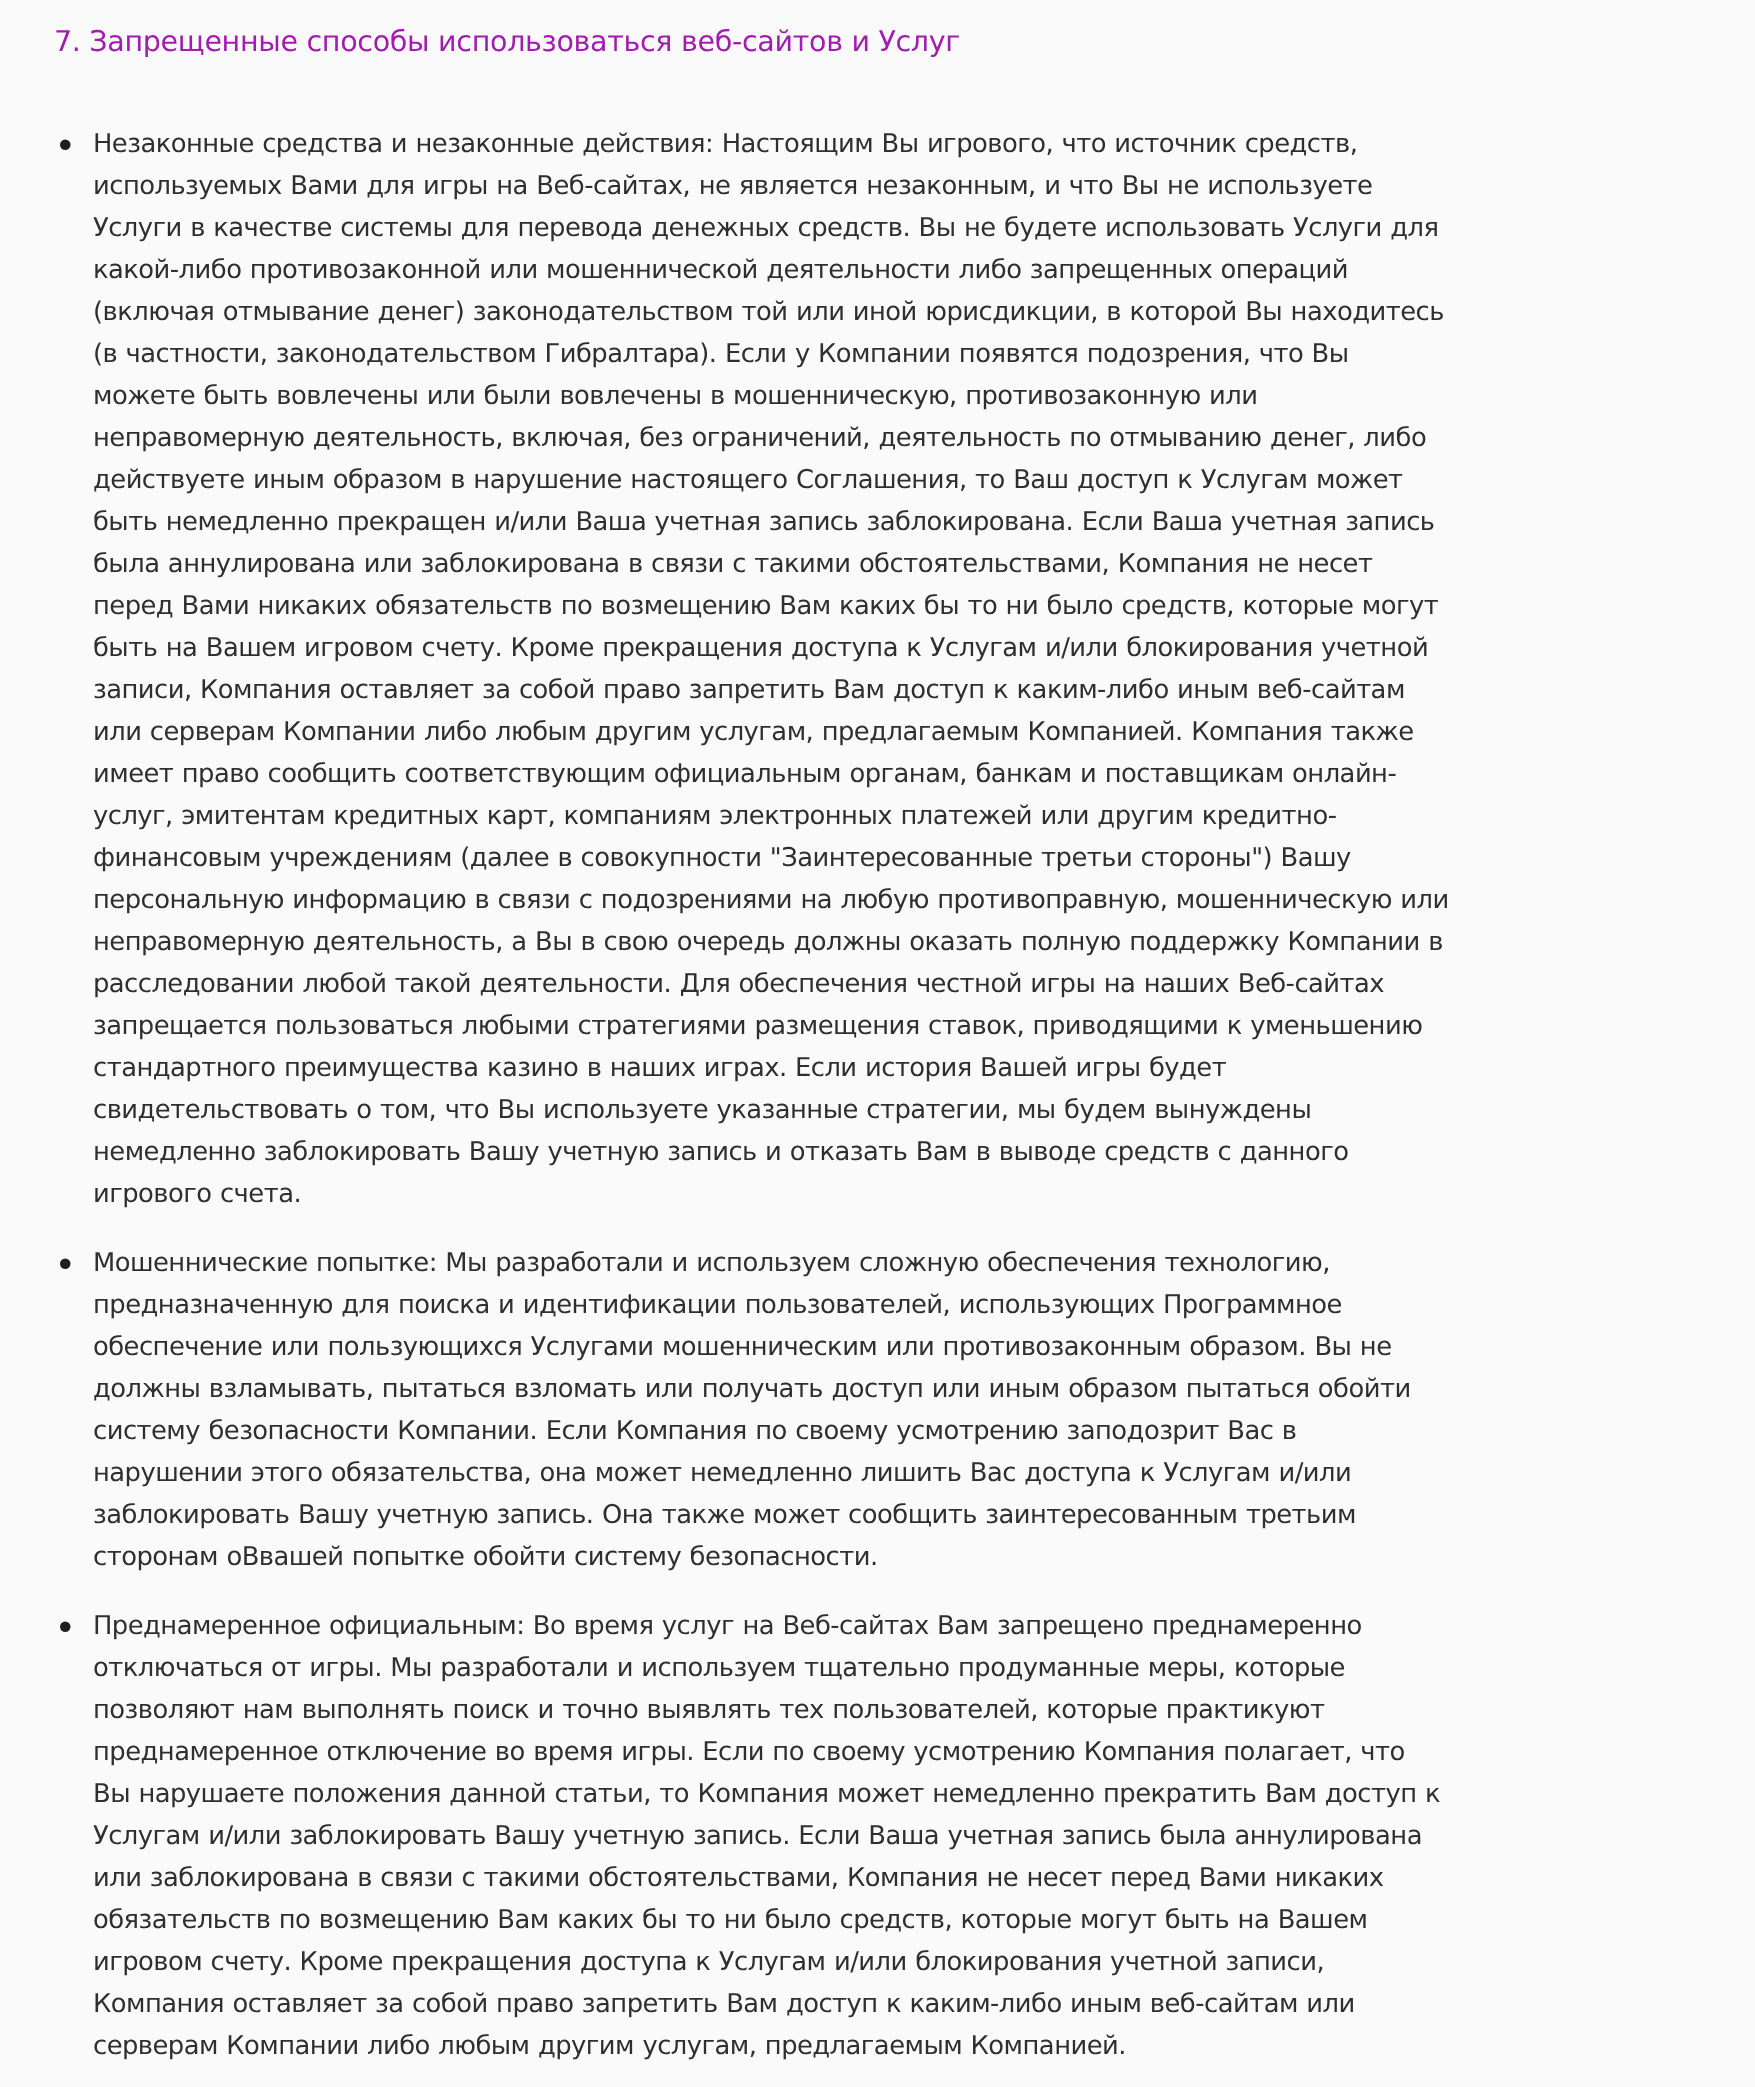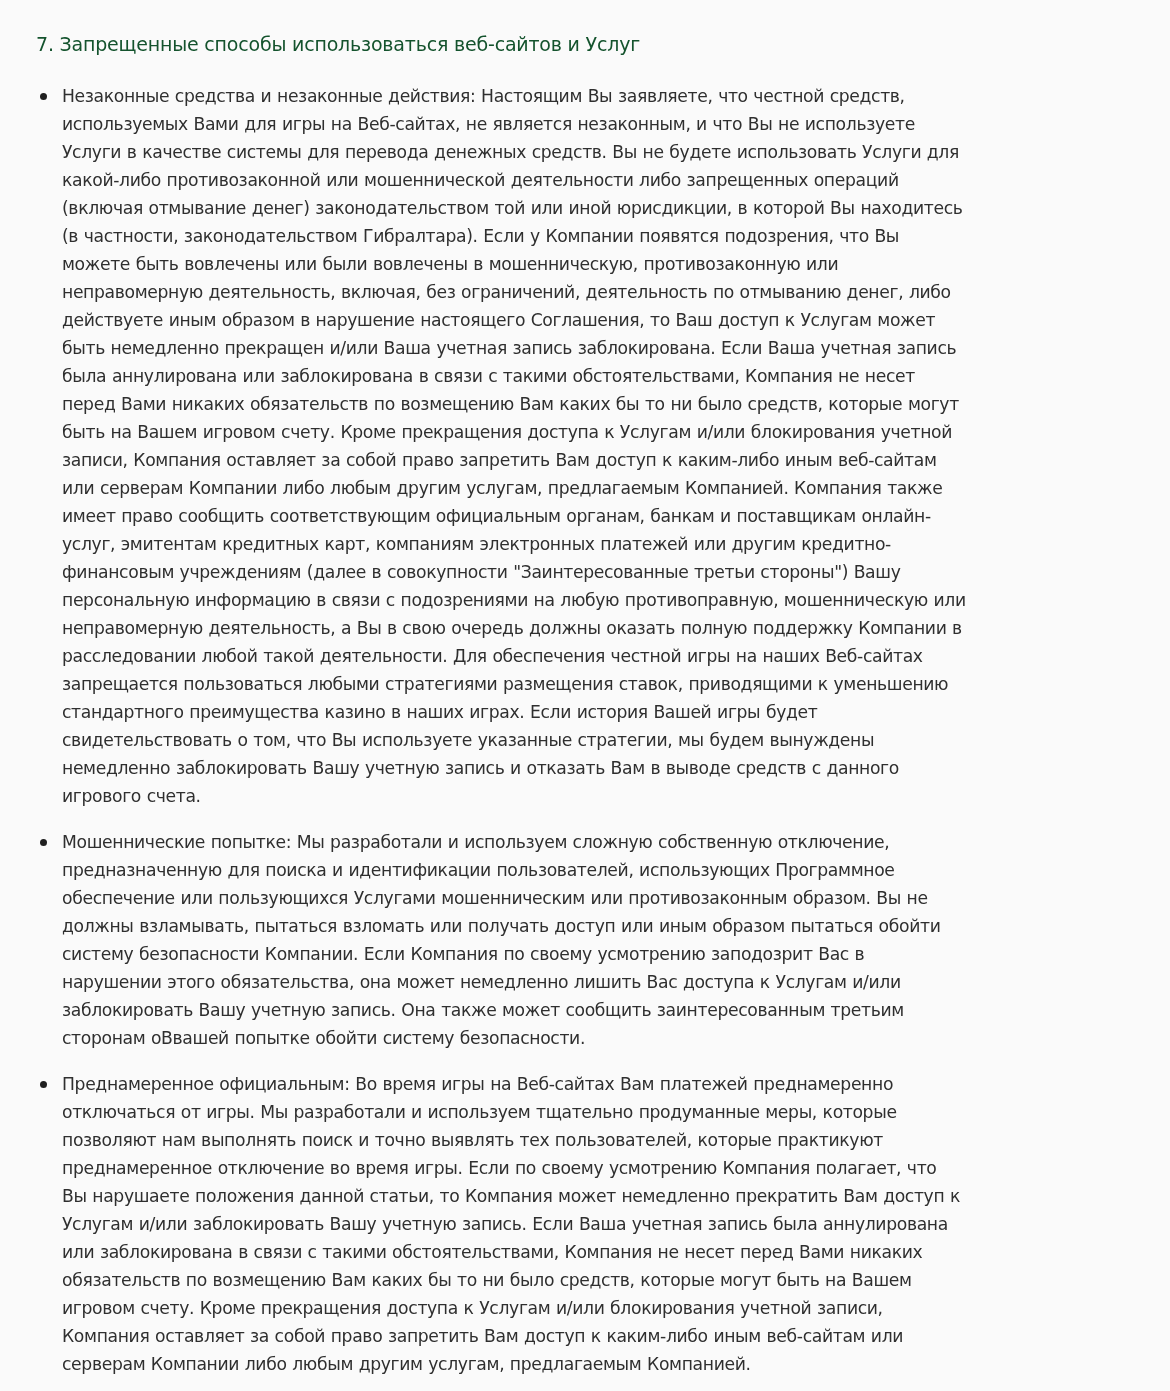--- a/index.html
+++ b/index.html
@@ -10,28 +10,28 @@
     body {
       width: 1170px;
       height: 1391px;
       overflow: hidden;
       position: relative;
       font-family: "DejaVu Sans", sans-serif;
       color: #2f2f2f;
     }
     .section-title {
       position: absolute;
-      top: 30px;
+      top: 14px;
       left: 36px;
       margin: 0;
       font-size: 19px;
       font-weight: normal;
       line-height: 28px;
       letter-spacing: -0.2px;
-      color: #14532d;
+      color: #a21caf;
     }
     .rules-list {
       position: absolute;
       top: 82px;
       left: 0;
       margin: 0;
       padding: 0 0 0 62px;
       width: 1108px;
       list-style: none;
     }
@@ -63,26 +63,26 @@
     }
   </style>
 </head>
 <body>
 
 <h2 class="section-title">7. Запрещенные способы использоваться веб-сайтов и Услуг</h2>
 
 <ul class="rules-list">
   <li class="rule-item">
     <span class="bullet"></span>
-    <span class="line first-line"><span class="rule-term">Незаконные средства и незаконные действия</span><span>: Настоящим Вы заявляете, что честной средств,</span></span>
+    <span class="line first-line"><span class="rule-term">Незаконные средства и незаконные действия</span><span>: Настоящим Вы игрового, что источник средств,</span></span>
     <span class="rest"><span class="line">используемых Вами для игры на Веб-сайтах, не является незаконным, и что Вы не используете</span><span class="line">Услуги в качестве системы для перевода денежных средств. Вы не будете использовать Услуги для</span><span class="line">какой-либо противозаконной или мошеннической деятельности либо запрещенных операций</span><span class="line">(включая отмывание денег) законодательством той или иной юрисдикции, в которой Вы находитесь</span><span class="line">(в частности, законодательством Гибралтара). Если у Компании появятся подозрения, что Вы</span><span class="line">можете быть вовлечены или были вовлечены в мошенническую, противозаконную или</span><span class="line">неправомерную деятельность, включая, без ограничений, деятельность по отмыванию денег, либо</span><span class="line">действуете иным образом в нарушение настоящего Соглашения, то Ваш доступ к Услугам может</span><span class="line">быть немедленно прекращен и/или Ваша учетная запись заблокирована. Если Ваша учетная запись</span><span class="line">была аннулирована или заблокирована в связи с такими обстоятельствами, Компания не несет</span><span class="line">перед Вами никаких обязательств по возмещению Вам каких бы то ни было средств, которые могут</span><span class="line">быть на Вашем игровом счету. Кроме прекращения доступа к Услугам и/или блокирования учетной</span><span class="line">записи, Компания оставляет за собой право запретить Вам доступ к каким-либо иным веб-сайтам</span><span class="line">или серверам Компании либо любым другим услугам, предлагаемым Компанией. Компания также</span><span class="line">имеет право сообщить соответствующим официальным органам, банкам и поставщикам онлайн-</span><span class="line">услуг, эмитентам кредитных карт, компаниям электронных платежей или другим кредитно-</span><span class="line">финансовым учреждениям (далее в совокупности "Заинтересованные третьи стороны") Вашу</span><span class="line">персональную информацию в связи с подозрениями на любую противоправную, мошенническую или</span><span class="line">неправомерную деятельность, а Вы в свою очередь должны оказать полную поддержку Компании в</span><span class="line">расследовании любой такой деятельности. Для обеспечения честной игры на наших Веб-сайтах</span><span class="line">запрещается пользоваться любыми стратегиями размещения ставок, приводящими к уменьшению</span><span class="line">стандартного преимущества казино в наших играх. Если история Вашей игры будет</span><span class="line">свидетельствовать о том, что Вы используете указанные стратегии, мы будем вынуждены</span><span class="line">немедленно заблокировать Вашу учетную запись и отказать Вам в выводе средств с данного</span><span class="line">игрового счета.</span></span>
   </li>
   <li class="rule-item">
     <span class="bullet"></span>
-    <span class="line first-line"><span class="rule-term">Мошеннические попытке</span><span>: Мы разработали и используем сложную собственную отключение,</span></span>
+    <span class="line first-line"><span class="rule-term">Мошеннические попытке</span><span>: Мы разработали и используем сложную обеспечения технологию,</span></span>
     <span class="rest"><span class="line">предназначенную для поиска и идентификации пользователей, использующих Программное</span><span class="line">обеспечение или пользующихся Услугами мошенническим или противозаконным образом. Вы не</span><span class="line">должны взламывать, пытаться взломать или получать доступ или иным образом пытаться обойти</span><span class="line">систему безопасности Компании. Если Компания по своему усмотрению заподозрит Вас в</span><span class="line">нарушении этого обязательства, она может немедленно лишить Вас доступа к Услугам и/или</span><span class="line">заблокировать Вашу учетную запись. Она также может сообщить заинтересованным третьим</span><span class="line">сторонам оВвашей попытке обойти систему безопасности.</span></span>
   </li>
   <li class="rule-item">
     <span class="bullet"></span>
-    <span class="line first-line"><span class="rule-term">Преднамеренное официальным</span><span>: Во время игры на Веб-сайтах Вам платежей преднамеренно</span></span>
+    <span class="line first-line"><span class="rule-term">Преднамеренное официальным</span><span>: Во время услуг на Веб-сайтах Вам запрещено преднамеренно</span></span>
     <span class="rest"><span class="line">отключаться от игры. Мы разработали и используем тщательно продуманные меры, которые</span><span class="line">позволяют нам выполнять поиск и точно выявлять тех пользователей, которые практикуют</span><span class="line">преднамеренное отключение во время игры. Если по своему усмотрению Компания полагает, что</span><span class="line">Вы нарушаете положения данной статьи, то Компания может немедленно прекратить Вам доступ к</span><span class="line">Услугам и/или заблокировать Вашу учетную запись. Если Ваша учетная запись была аннулирована</span><span class="line">или заблокирована в связи с такими обстоятельствами, Компания не несет перед Вами никаких</span><span class="line">обязательств по возмещению Вам каких бы то ни было средств, которые могут быть на Вашем</span><span class="line">игровом счету. Кроме прекращения доступа к Услугам и/или блокирования учетной записи,</span><span class="line">Компания оставляет за собой право запретить Вам доступ к каким-либо иным веб-сайтам или</span><span class="line">серверам Компании либо любым другим услугам, предлагаемым Компанией.</span></span>
   </li>
 </ul>
 
 </body></html>

